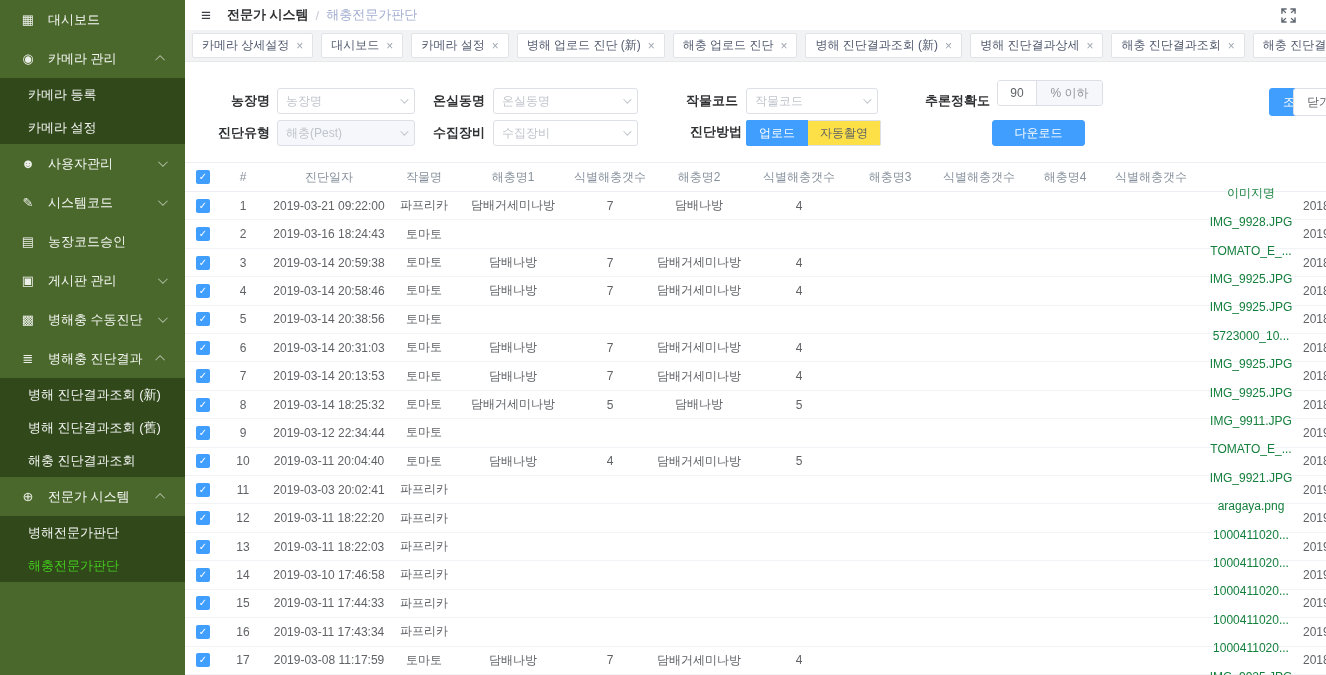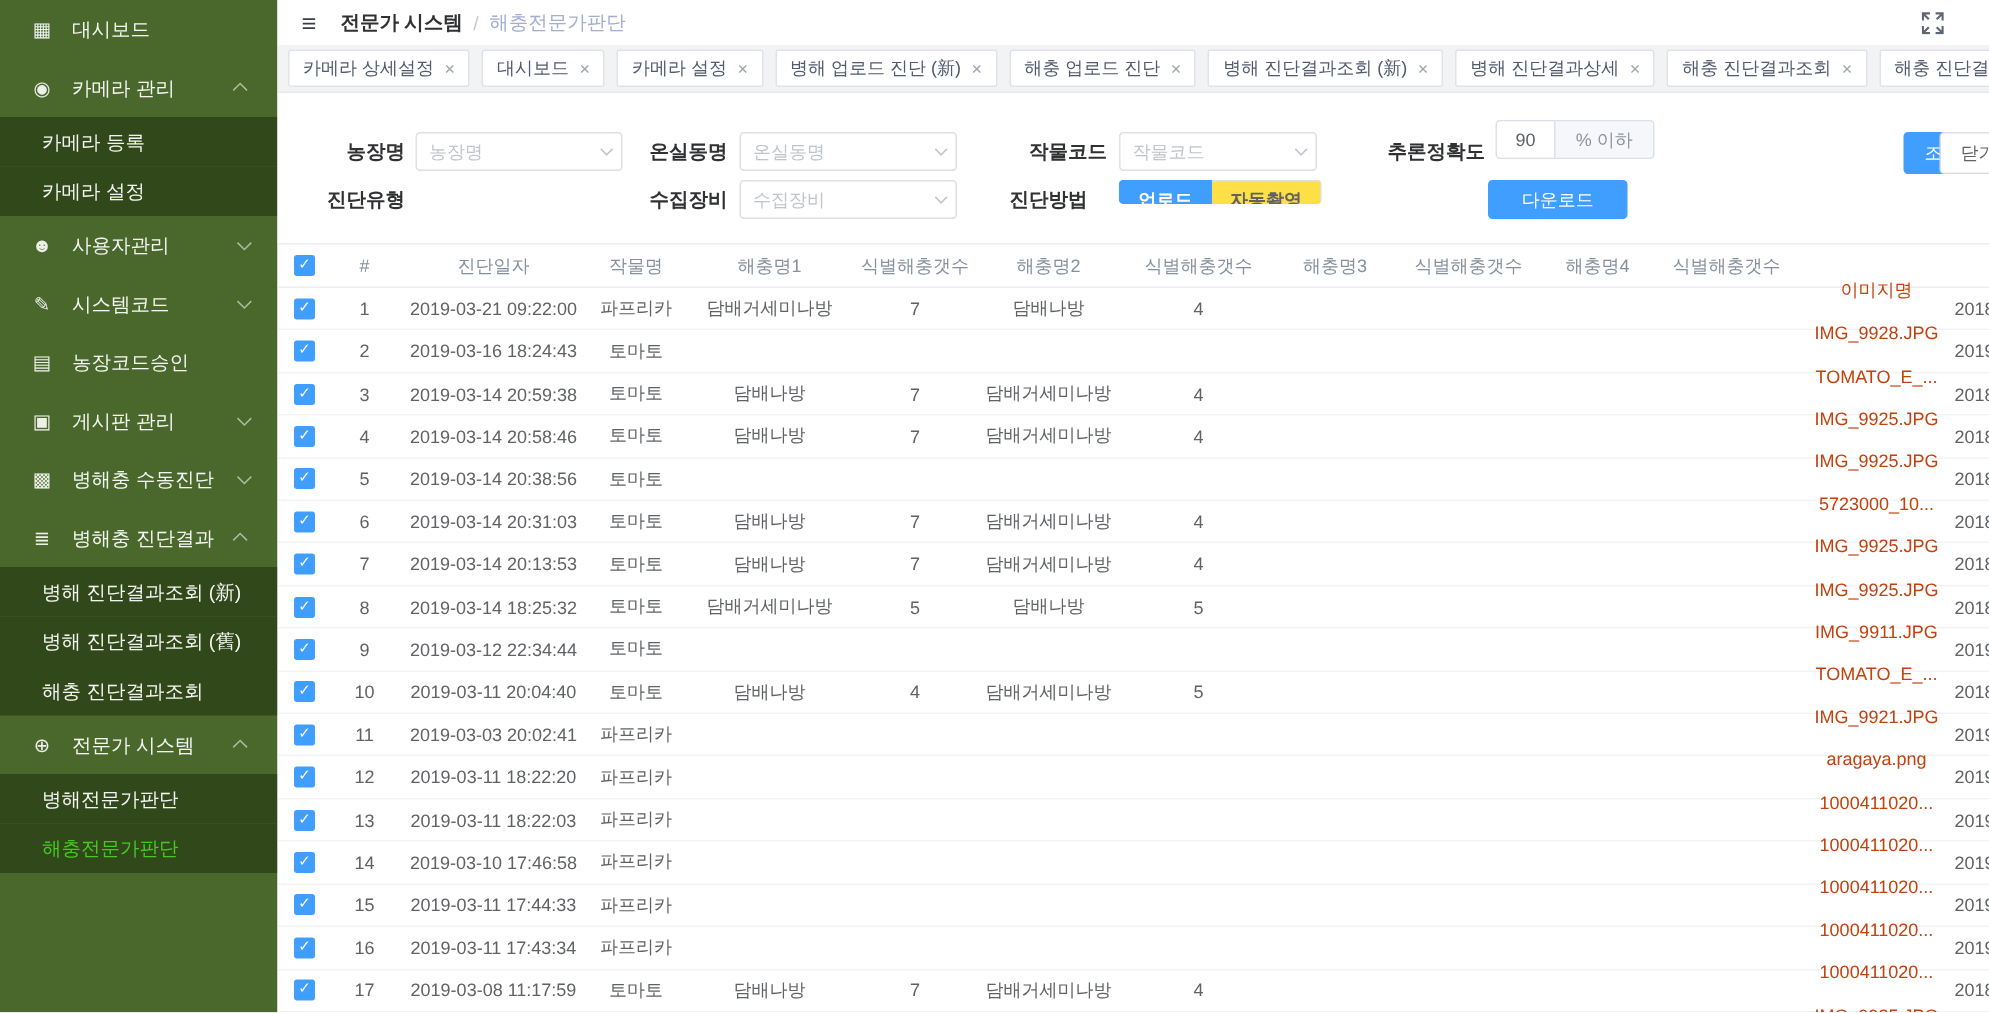--- a/index.html
+++ b/index.html
@@ -46,42 +46,42 @@
   .sel-arrow{width:6px;height:6px;border-right:1.3px solid #c0c4cc;border-bottom:1.3px solid #c0c4cc;transform:rotate(45deg) translateY(-2px);margin-left:6px;}
   .lb-farm{top:26px;left:15px;width:70px;}   .sel-farm{top:26px;left:92px;width:138px;}
   .lb-gh{top:26px;left:225px;width:75px;}    .sel-gh{top:26px;left:308px;width:145px;}
   .lb-crop{top:26px;left:480px;width:73px;}  .sel-crop{top:26px;left:561px;width:132px;}
   .lb-acc{top:26px;left:730px;width:75px;}
   .acc-group{position:absolute;top:18px;left:812px;height:26px;display:flex;border:1px solid #dcdfe6;border-radius:3px;overflow:hidden;}
   .acc-input{width:38px;height:100%;border:none;outline:none;font-size:12px;color:#606266;text-align:center;font-family:inherit;}
   .acc-addon{width:66px;background:#f5f7fa;border-left:1px solid #dcdfe6;font-size:12px;color:#909399;display:flex;align-items:center;justify-content:center;}
   .lb-dtype{top:58px;left:15px;width:70px;}  .sel-dtype{top:58px;left:92px;width:138px;}
   .lb-dev{top:58px;left:225px;width:75px;}   .sel-dev{top:58px;left:308px;width:145px;}
-  .lb-method{top:58px;left:467px;width:73px;}
-  .toggle{position:absolute;top:58px;left:561px;height:16px;display:flex;border-radius:3px;overflow:hidden;font-weight:bold;}
+  .lb-method{top:58px;left:484px;width:73px;font-family:Liberation Mono, monospace;}
+  .toggle{position:absolute;top:58px;left:561px;height:26px;display:flex;border-radius:3px;overflow:hidden;}
   .tg-btn{height:26px;padding:0 12px;font-size:12px;display:flex;align-items:center;justify-content:center;background:#fde047;border:1px solid #dcdfe6;color:#606266;cursor:pointer;}
   .tg-btn.on{background:var(--accent-blue);border-color:var(--accent-blue);color:#fff;}
   .tg-btn+.tg-btn{border-left:none;}
   .btn{position:absolute;height:28px;border-radius:3px;font-size:12px;display:flex;align-items:center;justify-content:center;cursor:pointer;border:1px solid transparent;}
   .btn-blue{background:var(--accent-blue);color:#fff;border-color:var(--accent-blue);}
   .btn-plain{background:#fff;color:#606266;border-color:#dcdfe6;}
   .btn-search{top:26px;left:1045px;width:52px;margin-left:39px;}
   .btn-close{top:26px;left:1108px;width:52px;}
   .btn-download{top:58px;left:807px;width:93px;height:26px;}
 
   
   .table{flex:1;display:flex;flex-direction:column;overflow:hidden;}
   .thead{height:30px;flex:none;display:flex;align-items:center;border-top:1px solid #eceef3;border-bottom:1px solid #eceef3;font-size:12px;color:#86909c;}
   .tbody{flex:1;overflow:hidden;}
   .trow{height:28.42px;display:flex;align-items:center;border-bottom:1px solid #f2f3f7;font-size:12px;color:#606266;}
   .cell{flex:none;text-align:center;white-space:nowrap;overflow:visible;}
   .c0{width:36px;display:flex;justify-content:center;}
   .c1{width:44px;} .c2{width:128px;} .c3{width:62px;} .c4{width:116px;} .c5{width:78px;}
   .c6{width:100px;} .c7{width:100px;} .c8{width:82px;} .c9{width:96px;} .c10{width:76px;}
-  .c11{width:96px;} .c12{width:104px;color:#c2410c;margin-top:33px;} .c13{width:120px;text-align:left;padding-left:0;}
+  .c11{width:96px;} .c12{width:104px;color:#15803d;margin-top:33px;} .c13{width:120px;text-align:left;padding-left:0;}
   .cb{width:14px;height:14px;border-radius:2px;background:var(--accent-blue);display:flex;align-items:center;justify-content:center;cursor:pointer;}
   .cb i{font-style:normal;color:#fff;font-size:10px;line-height:1;}
 </style>
 </head>
 <body>
 
 <div class="app">
 
   <aside class="sidebar">
     <nav>
@@ -281,20 +281,24 @@
       <span class="f-label lb-acc">추론정확도</span>
       <div class="acc-group">
         <input class="acc-input" value="90" style="">
         <span class="acc-addon">% 이하</span>
       </div>
 
       <div class="btn btn-blue btn-search">조회</div>
       <div class="btn btn-plain btn-close">닫기</div>
 
       <span class="f-label lb-dtype">진단유형</span>
+      <div class="sel disabled sel-dtype">
+        <span class="sel-text">해충(Pest)</span>
+        <span class="sel-arrow"></span>
+      </div>
 
       <span class="f-label lb-dev">수집장비</span>
       <div class="sel sel-dev">
         <span class="sel-text">수집장비</span>
         <span class="sel-arrow"></span>
       </div>
 
       <span class="f-label lb-method">진단방법</span>
       <div class="toggle">
         <div class="tg-btn on">업로드</div>

